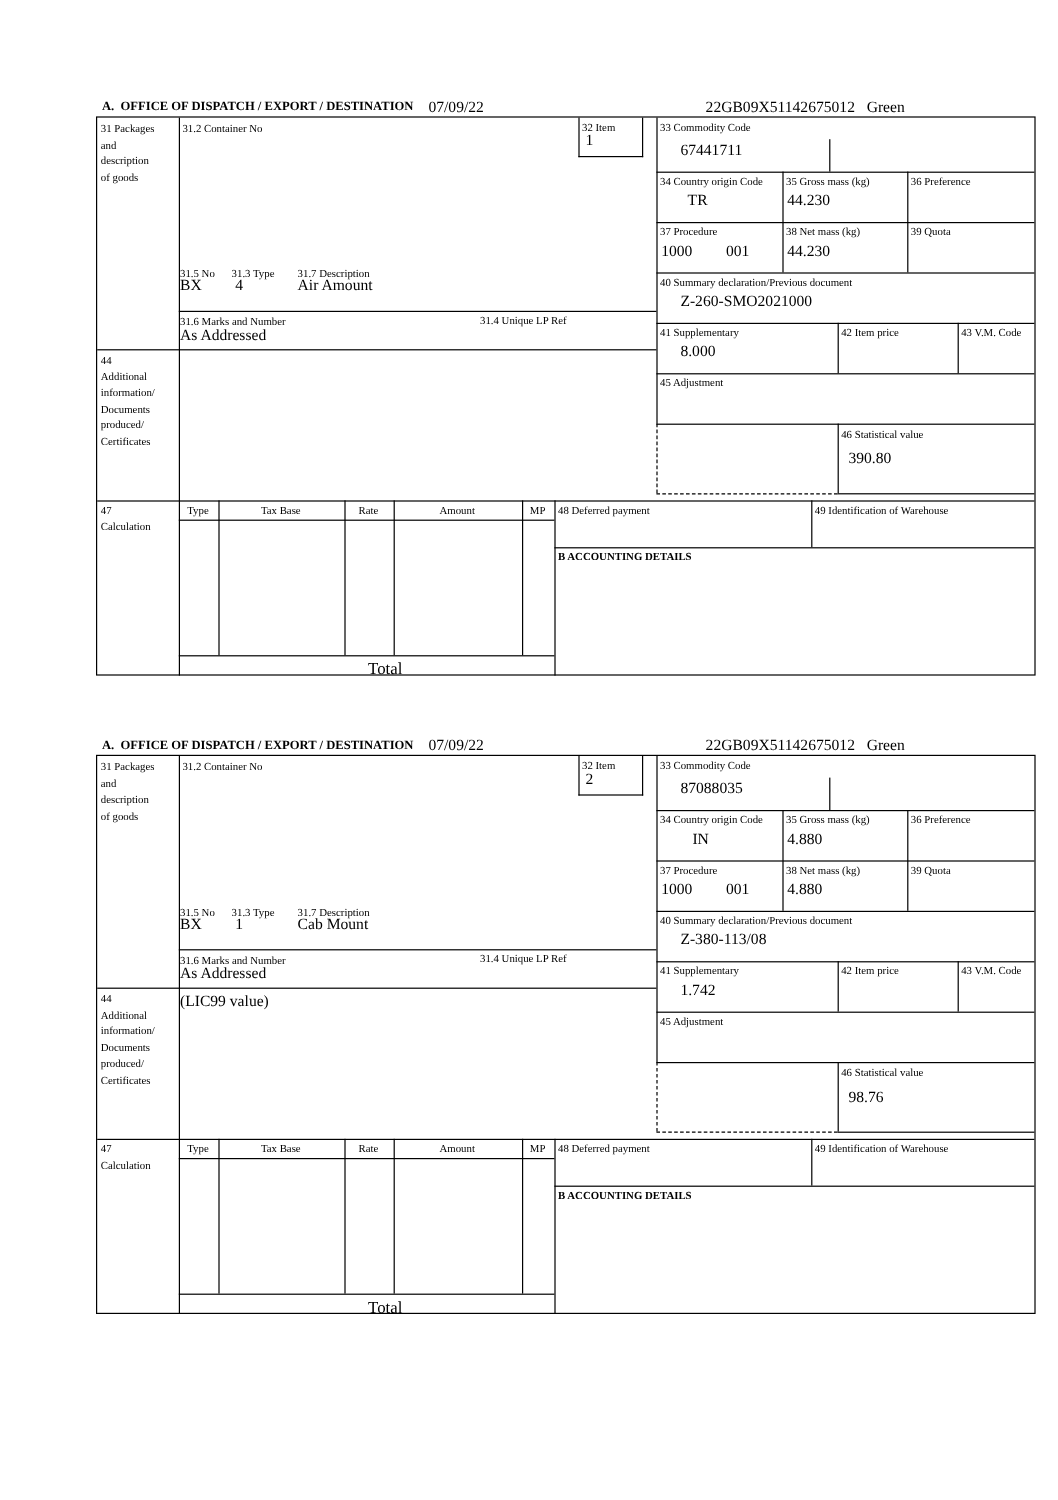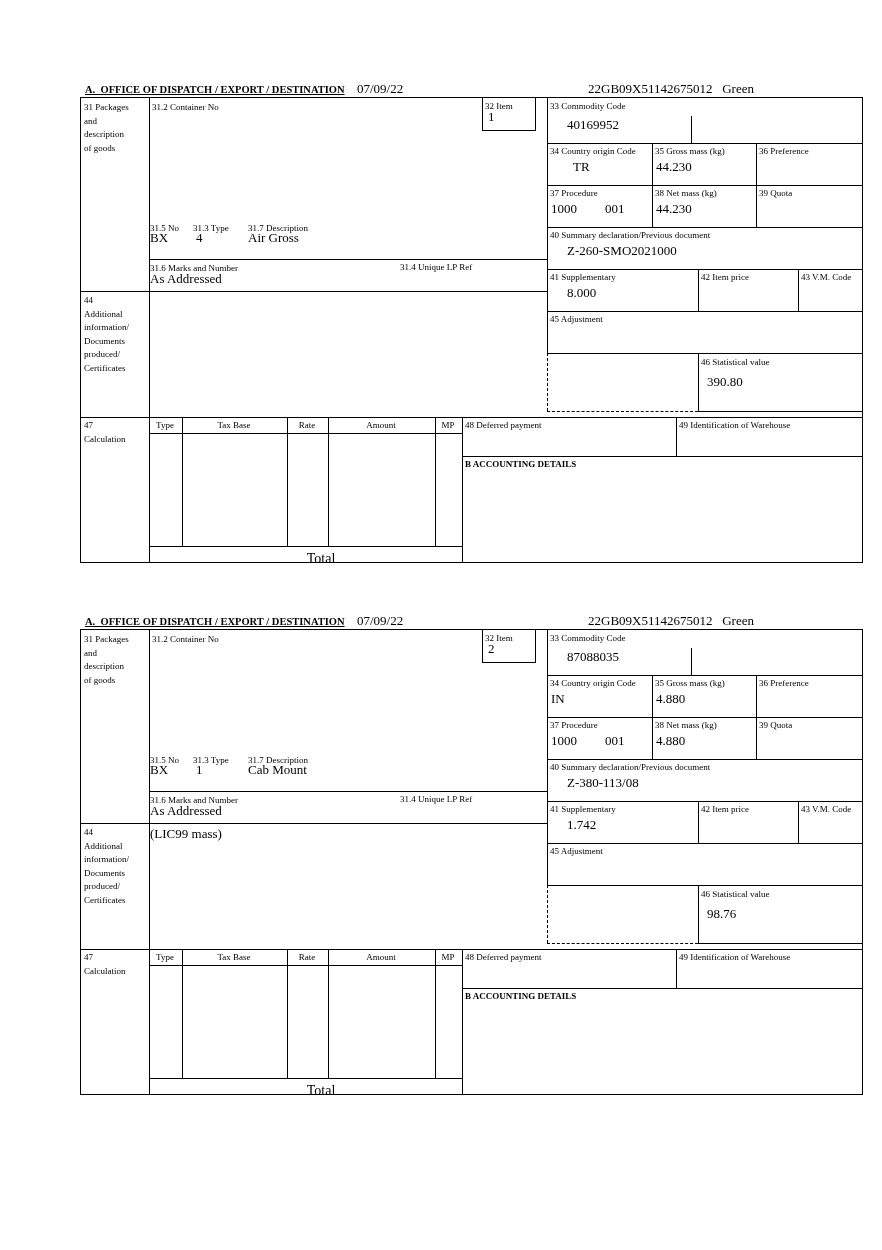--- a/index.html
+++ b/index.html
@@ -1,20 +1,20 @@
 <!DOCTYPE html>
 <html><head>
 <meta charset="utf-8">
 <style>
   * { margin:0; padding:0; box-sizing:border-box; }
   html,body { background:#ffffff; }
   body { width:882px; height:1250px; font-family:"Liberation Serif", serif; color:#000; }
   .page { position:relative; width:882px; height:1250px; background:#fff; overflow:hidden; }
   .block { position:absolute; left:80px; width:783px; height:483px; }
-  .hdr-a { position:absolute; left:5px; top:4px; font-size:10.5px; font-weight:bold; white-space:pre;text-decoration:underline; }
+  .hdr-a { position:absolute; left:5px; top:4px; font-size:10.5px; font-weight:bold; white-space:pre; }
   .hdr-date { position:absolute; left:277px; top:1px; font-size:13px; white-space:pre; }
   .hdr-ref { position:absolute; left:508px; top:1px; font-size:13px; white-space:pre; }
   .box { position:absolute; left:0; top:17px; width:783px; height:466px; border:1px solid #000; }
   .hl { position:absolute; height:1px; background:#000; }
   .vl { position:absolute; width:1px; background:#000; }
   .hl.dash { height:0; background:none; border-top:1px dashed #000; }
   .vl.dash { width:0; background:none; border-left:1px dashed #000; }
   .itembox { position:absolute; border-left:1px solid #000; border-right:1px solid #000; border-bottom:1px solid #000; }
   .lbl { position:absolute; font-size:9px; line-height:1.5; white-space:pre-line; }
   .val { position:absolute; font-size:13px; line-height:1.1; white-space:pre; }
@@ -101,30 +101,30 @@
       <div class="lbl ctr" style="left:153px;top:321px">Tax Base</div>
       <div class="lbl ctr" style="left:226px;top:321px">Rate</div>
       <div class="lbl ctr" style="left:300px;top:321px">Amount</div>
       <div class="lbl ctr" style="left:367px;top:321px">MP</div>
       <div class="lbl" style="left:384px;top:321px">48 Deferred payment</div>
       <div class="lbl" style="left:598px;top:321px">49 Identification of Warehouse</div>
       <div class="lbl bold" style="left:384px;top:360px">B ACCOUNTING DETAILS</div>
       <div class="lbl ctr md" style="left:240px;top:450px">Total</div>
 
       <div class="val" style="left:407px;top:12px">1</div>
-      <div class="val" style="left:486px;top:20px">40169952</div>
+      <div class="val" style="left:486px;top:20px">67441711</div>
       <div class="val" style="left:492px;top:62px">TR</div>
       <div class="val" style="left:575px;top:62px">44.230</div>
       <div class="val" style="left:470px;top:104px">1000</div>
       <div class="val" style="left:524px;top:104px">001</div>
       <div class="val" style="left:575px;top:104px">44.230</div>
       <div class="val" style="left:486px;top:146px">Z-260-SMO2021000</div>
       <div class="val" style="left:69px;top:133px">BX</div>
       <div class="val" style="left:115px;top:133px">4</div>
-      <div class="val" style="left:167px;top:133px">Air Gross</div>
+      <div class="val" style="left:167px;top:133px">Air Amount</div>
       <div class="val" style="left:69px;top:174px">As Addressed</div>
       <div class="val" style="left:69px;top:197px"></div>
       <div class="val" style="left:486px;top:188px">8.000</div>
       <div class="val" style="left:626px;top:277px">390.80</div>
     </div>
   </div>
 
   <div class="block" style="top:612px">
     <div class="hdr-a">A.  OFFICE OF DISPATCH / EXPORT / DESTINATION</div>
     <div class="hdr-date">07/09/22</div>
@@ -200,29 +200,29 @@
       <div class="lbl ctr" style="left:226px;top:321px">Rate</div>
       <div class="lbl ctr" style="left:300px;top:321px">Amount</div>
       <div class="lbl ctr" style="left:367px;top:321px">MP</div>
       <div class="lbl" style="left:384px;top:321px">48 Deferred payment</div>
       <div class="lbl" style="left:598px;top:321px">49 Identification of Warehouse</div>
       <div class="lbl bold" style="left:384px;top:360px">B ACCOUNTING DETAILS</div>
       <div class="lbl ctr md" style="left:240px;top:450px">Total</div>
 
       <div class="val" style="left:407px;top:12px">2</div>
       <div class="val" style="left:486px;top:20px">87088035</div>
-      <div class="val" style="left:470px;top:62px">IN</div>
+      <div class="val" style="left:496px;top:62px">IN</div>
       <div class="val" style="left:575px;top:62px">4.880</div>
       <div class="val" style="left:470px;top:104px">1000</div>
       <div class="val" style="left:524px;top:104px">001</div>
       <div class="val" style="left:575px;top:104px">4.880</div>
       <div class="val" style="left:486px;top:146px">Z-380-113/08</div>
       <div class="val" style="left:69px;top:133px">BX</div>
       <div class="val" style="left:115px;top:133px">1</div>
       <div class="val" style="left:167px;top:133px">Cab Mount</div>
       <div class="val" style="left:69px;top:174px">As Addressed</div>
-      <div class="val" style="left:69px;top:197px">(LIC99 mass)</div>
+      <div class="val" style="left:69px;top:197px">(LIC99 value)</div>
       <div class="val" style="left:486px;top:188px">1.742</div>
       <div class="val" style="left:626px;top:277px">98.76</div>
     </div>
   </div>
 
 </div>
 
 </body></html>

